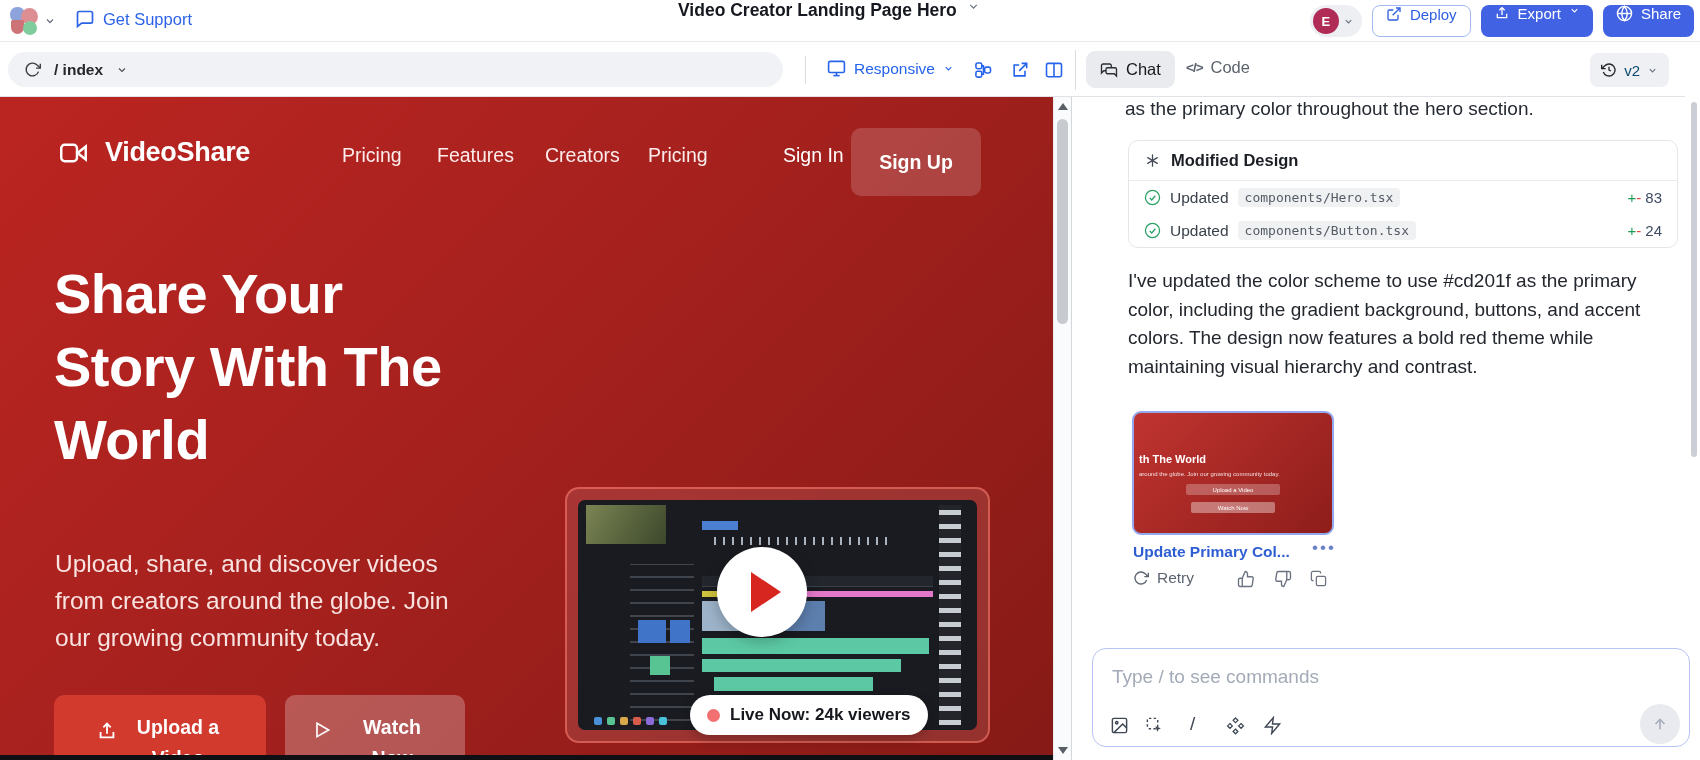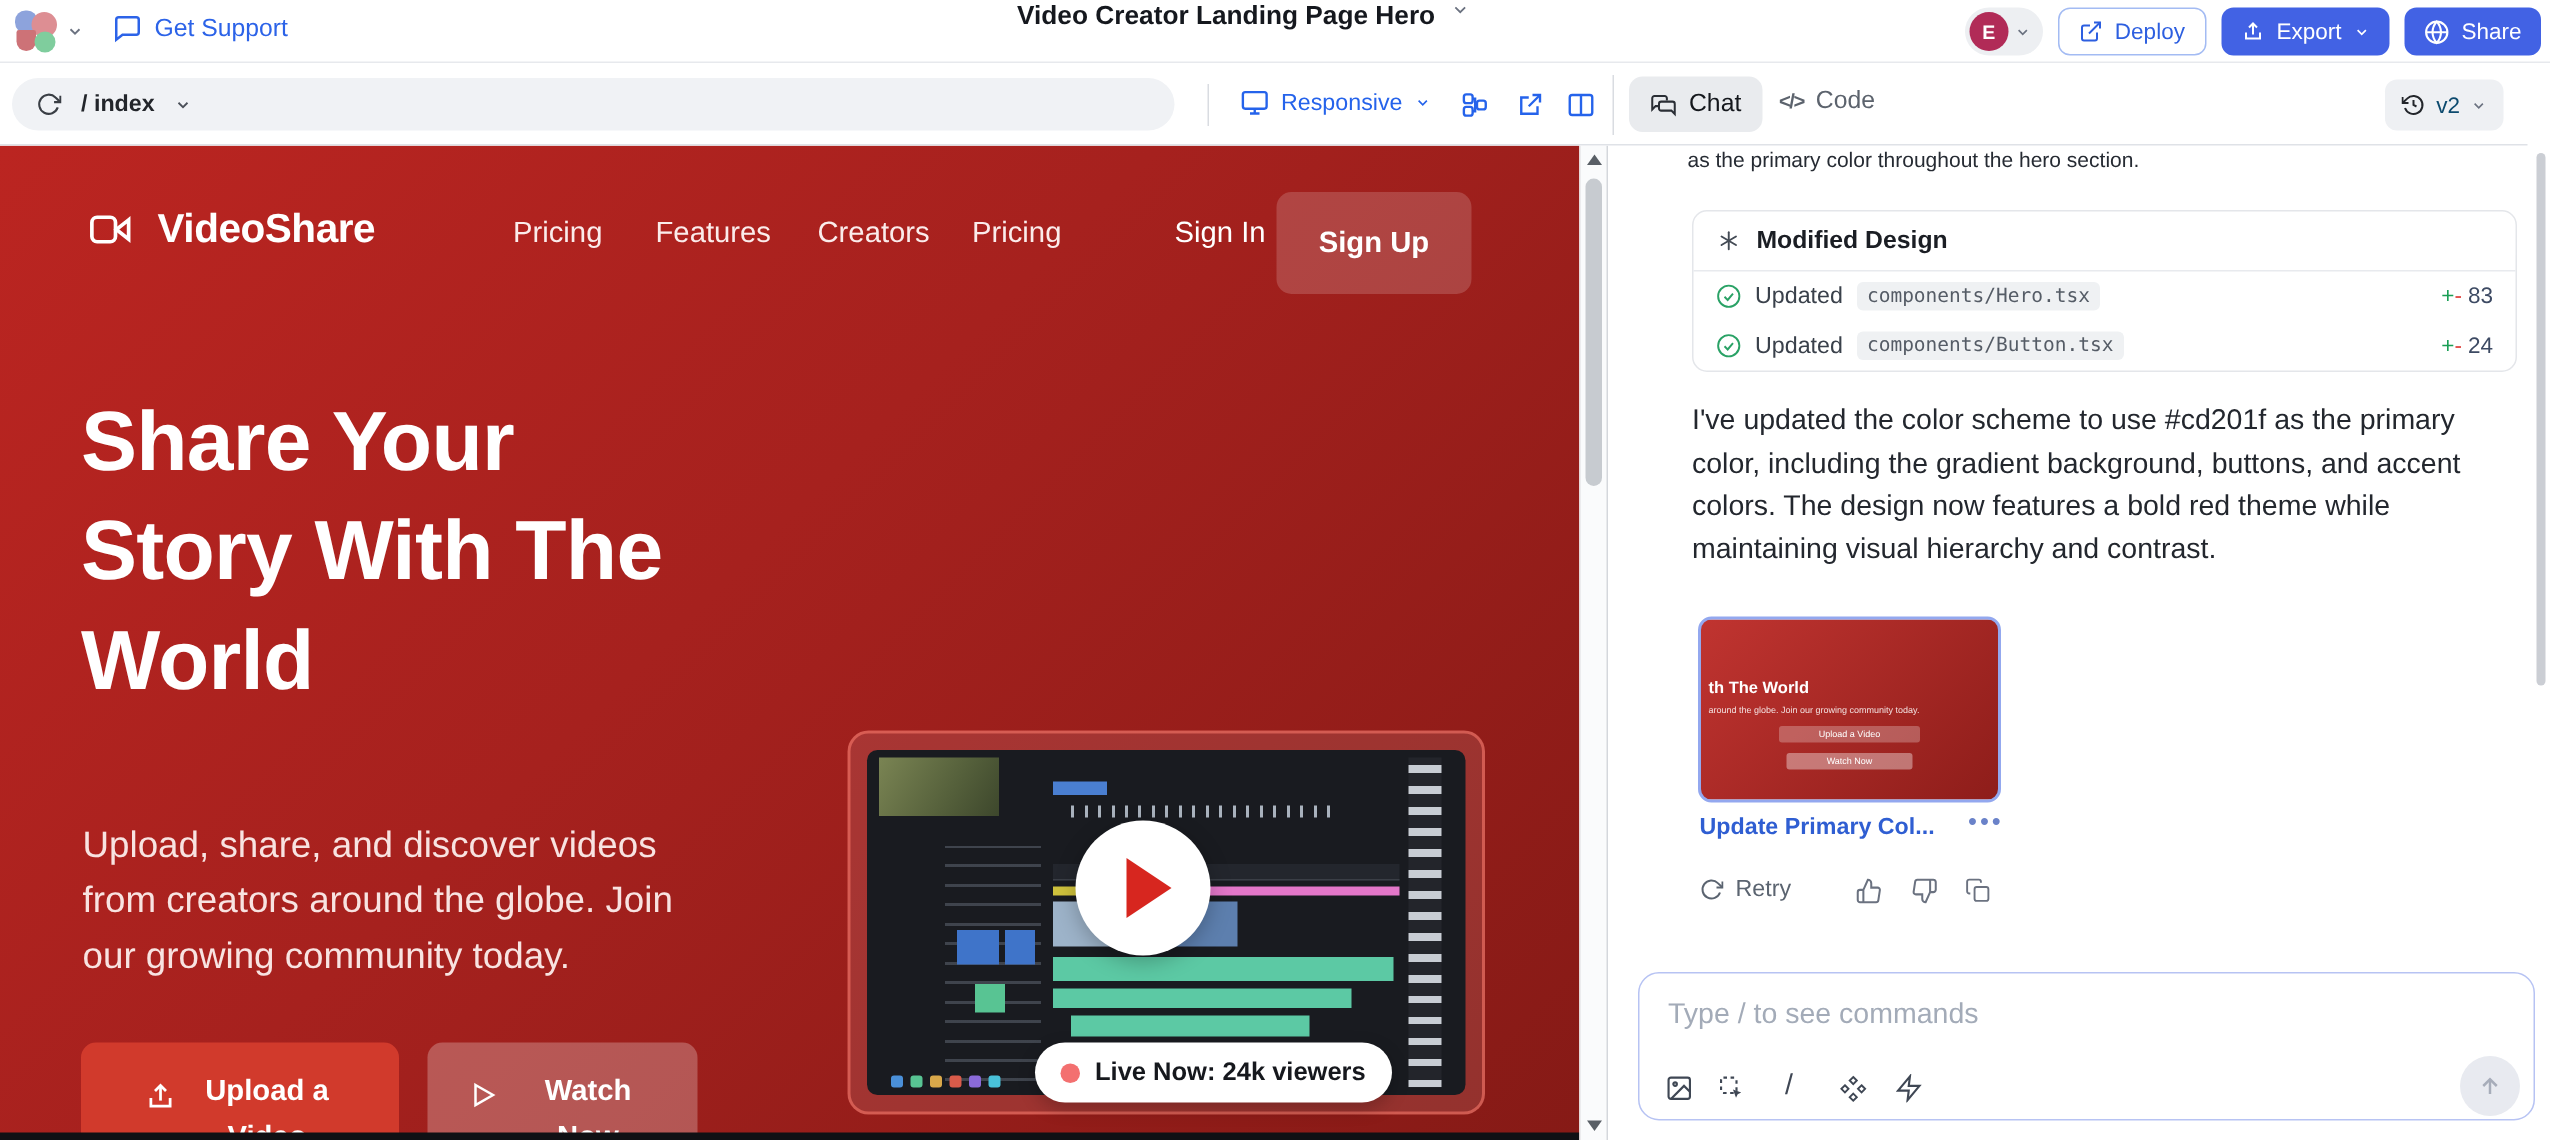--- a/index.html
+++ b/index.html
@@ -15,21 +15,21 @@
 .logo .s2{position:absolute;left:11px;top:1px;width:17px;height:17px;background:#dd8e93;border-radius:50%}
 .logo .s3{position:absolute;left:1px;top:13px;width:13px;height:14px;background:#cd7277;border-radius:2px 2px 8px 8px}
 .logo .s4{position:absolute;left:13px;top:14px;width:14px;height:14px;background:#7fcd9d;border-radius:50%}
 .ws-chev{position:absolute;left:44px;top:15px;color:#6b7280}
 .support{position:absolute;left:75px;top:9px;display:flex;align-items:center;gap:8px;color:#2c63e8;font-size:16.5px;font-weight:500;cursor:pointer}
 .tb-center{position:absolute;left:50%;top:0;height:42px;transform:translateX(-57%);display:flex;gap:10px;cursor:pointer}
 .tb-center .t{font-size:17.5px;font-weight:700;color:#15181e}
 .tb-right{position:absolute;right:6px;top:5px;display:flex;align-items:center;gap:10px}
 .avatar-pill{display:flex;align-items:center;gap:4px;background:#edeff2;border-radius:17px;padding:3px 8px 3px 3px;cursor:pointer}
 .avatar{width:26px;height:26px;border-radius:50%;background:#b12b57;color:#fff;font-size:13px;font-weight:700;display:flex;align-items:center;justify-content:center}
-.btn{height:32px;border-radius:8px;display:flex;align-items:center;gap:8px;padding:0 13px;font-size:15px;font-weight:500;cursor:pointer;border:none;font-family:inherit}
+.btn{height:32px;border-radius:8px;display:flex;align-items:flex-start;gap:8px;padding:0 13px;font-size:15px;font-weight:500;cursor:pointer;border:none;font-family:inherit}
 .btn-deploy{background:#fff;border:1px solid #a3bbf3;color:#2d5fe0}
 .btn-blue{background:#4262e4;color:#fff}
 
 
 .toolbar{position:absolute;left:0;top:42px;width:1685px;height:55px;background:#fff;border-bottom:1px solid #dfe2e7;z-index:4}
 .urlbar{position:absolute;left:8px;top:10px;width:775px;height:35px;background:#f0f2f5;border-radius:18px;display:flex;align-items:center;gap:13px;padding:0 16px;cursor:text}
 .urlbar .path{font-size:15.5px;font-weight:600;color:#23262b}
 .toolbar .d1{left:805px;top:14px;height:28px}
 .toolbar .d2{left:1075px;top:8px;height:40px}
 .responsive{position:absolute;left:827px;top:17px;display:flex;align-items:center;gap:8px;color:#2563eb;font-size:15.5px;cursor:pointer}
@@ -92,39 +92,39 @@
 .ed-dock i{width:8px;height:8px;border-radius:2px;display:block}
 .play-wrap{position:absolute;left:46%;top:40%;transform:translate(-50%,-50%);width:90px;height:90px;background:#fff;border-radius:50%;box-shadow:0 4px 14px rgba(0,0,0,0.25)}
 .play-tri{position:absolute;left:34px;top:25px;width:0;height:0;border-top:20px solid transparent;border-bottom:20px solid transparent;border-left:30px solid #d7261f}
 .live-badge{position:absolute;left:690px;top:598px;width:238px;height:40px;background:#fff;border-radius:21px;box-shadow:0 4px 12px rgba(0,0,0,0.22);display:flex;align-items:center;gap:10px;padding:0 17px}
 .live-dot{width:13px;height:13px;border-radius:50%;background:#f37070}
 .live-badge .t{font-size:17px;font-weight:700;color:#16181d}
 .pv-footstrip{position:absolute;left:0;bottom:0;width:100%;height:5px;background:#101014}
 
 
 .chat{position:absolute;left:1072px;top:0;width:628px;height:663px;background:#fff;overflow:hidden}
-.scrolled-line{position:absolute;left:53px;top:1px;font-size:14px;color:#262b33;white-space:nowrap}
+.scrolled-line{position:absolute;left:53px;top:1px;font-size:19px;color:#262b33;white-space:nowrap}
 .mod-card{position:absolute;left:56px;top:43px;width:550px;height:108px;border:1px solid #e4e6ea;border-radius:10px;background:#fff}
 .mod-head{display:flex;align-items:center;gap:10px;height:40px;padding:0 15px;border-bottom:1px solid #e8eaee}
 .mod-head .t{font-size:16.5px;font-weight:700;color:#1b1e24}
 .mod-row{display:flex;align-items:center;gap:9px;height:33px;padding:0 15px;position:relative}
 .mod-row .act{font-size:15.5px;color:#3a414b}
 .chip{font-family:"DejaVu Sans Mono","Liberation Mono",monospace;font-size:13px;background:#eff1f3;color:#555c66;padding:2px 7px;border-radius:4px}
 .stat{position:absolute;right:15px;font-size:15px;font-weight:500}
 .stat .p{color:#1a9e55}.stat .m{color:#e0443f;margin-right:4px}.stat .n{color:#3d4a63}
 .chat-msg{position:absolute;left:56px;top:170px;width:552px;font-size:19px;line-height:28.5px;color:#23272e}
 .thumb-card{position:absolute;left:60px;top:314px;width:202px;height:124px;border:2px solid #93a8ef;border-radius:9px;background:linear-gradient(135deg,#c03430,#8e1d1a);overflow:hidden;cursor:pointer}
 .mini-h{position:absolute;left:5px;top:40px;color:#fff;font-size:11px;font-weight:700;white-space:nowrap}
 .mini-s{position:absolute;left:5px;top:58px;color:rgba(255,255,255,0.85);font-size:6px;white-space:nowrap}
 .mini-b{position:absolute;left:50%;transform:translateX(-50%);height:11px;border-radius:2px;color:#fff;font-size:6px;display:flex;align-items:center;justify-content:center;white-space:nowrap}
 .mb1{top:71px;width:94px;background:rgba(255,255,255,0.26)}
 .mb2{top:89px;width:84px;background:rgba(255,255,255,0.38)}
 .thumb-cap{position:absolute;left:61px;top:446px;font-size:15.5px;font-weight:600;color:#2f5ed2;cursor:pointer}
 .thumb-dots{position:absolute;left:240px;top:441px;font-size:17px;letter-spacing:2px;color:#6a82c9;cursor:pointer}
-.retry-row{position:absolute;left:61px;top:487px;display:flex;align-items:center;color:#5b6470}
+.retry-row{position:absolute;left:61px;top:472px;display:flex;align-items:center;color:#5b6470}
 .retry-btn{display:flex;align-items:center;gap:8px;font-size:15.5px;cursor:pointer}
 .rr-ic{position:absolute;top:1px;cursor:pointer;color:#6b7280}
 .ru{left:104px}.rd{left:141px}.rc{left:177px}
 .chat-input{position:absolute;left:20px;top:551px;width:598px;height:99px;border:1.5px solid #b7c3f3;border-radius:14px;background:#fff}
 .chat-input input{position:absolute;left:19px;top:13px;width:440px;height:30px;border:none;outline:none;font-size:19px;font-family:inherit;color:#30353d;background:transparent}
 .chat-input input::placeholder{color:#a3abb8}
 .ci-ic{position:absolute;top:67px;color:#3f4754;cursor:pointer;background:none;border:none;padding:0}
 .ci1{left:17px}.ci2{left:52px}.ci3{left:97px;font-size:19px;color:#3f4754;font-weight:500;top:64px}.ci4{left:133px}.ci5{left:170px}
 .send-btn{position:absolute;right:9px;top:55px;width:40px;height:40px;border-radius:50%;background:#e8eaf0;border:none;display:flex;align-items:center;justify-content:center;color:#a7adba;cursor:pointer}
 </style>

